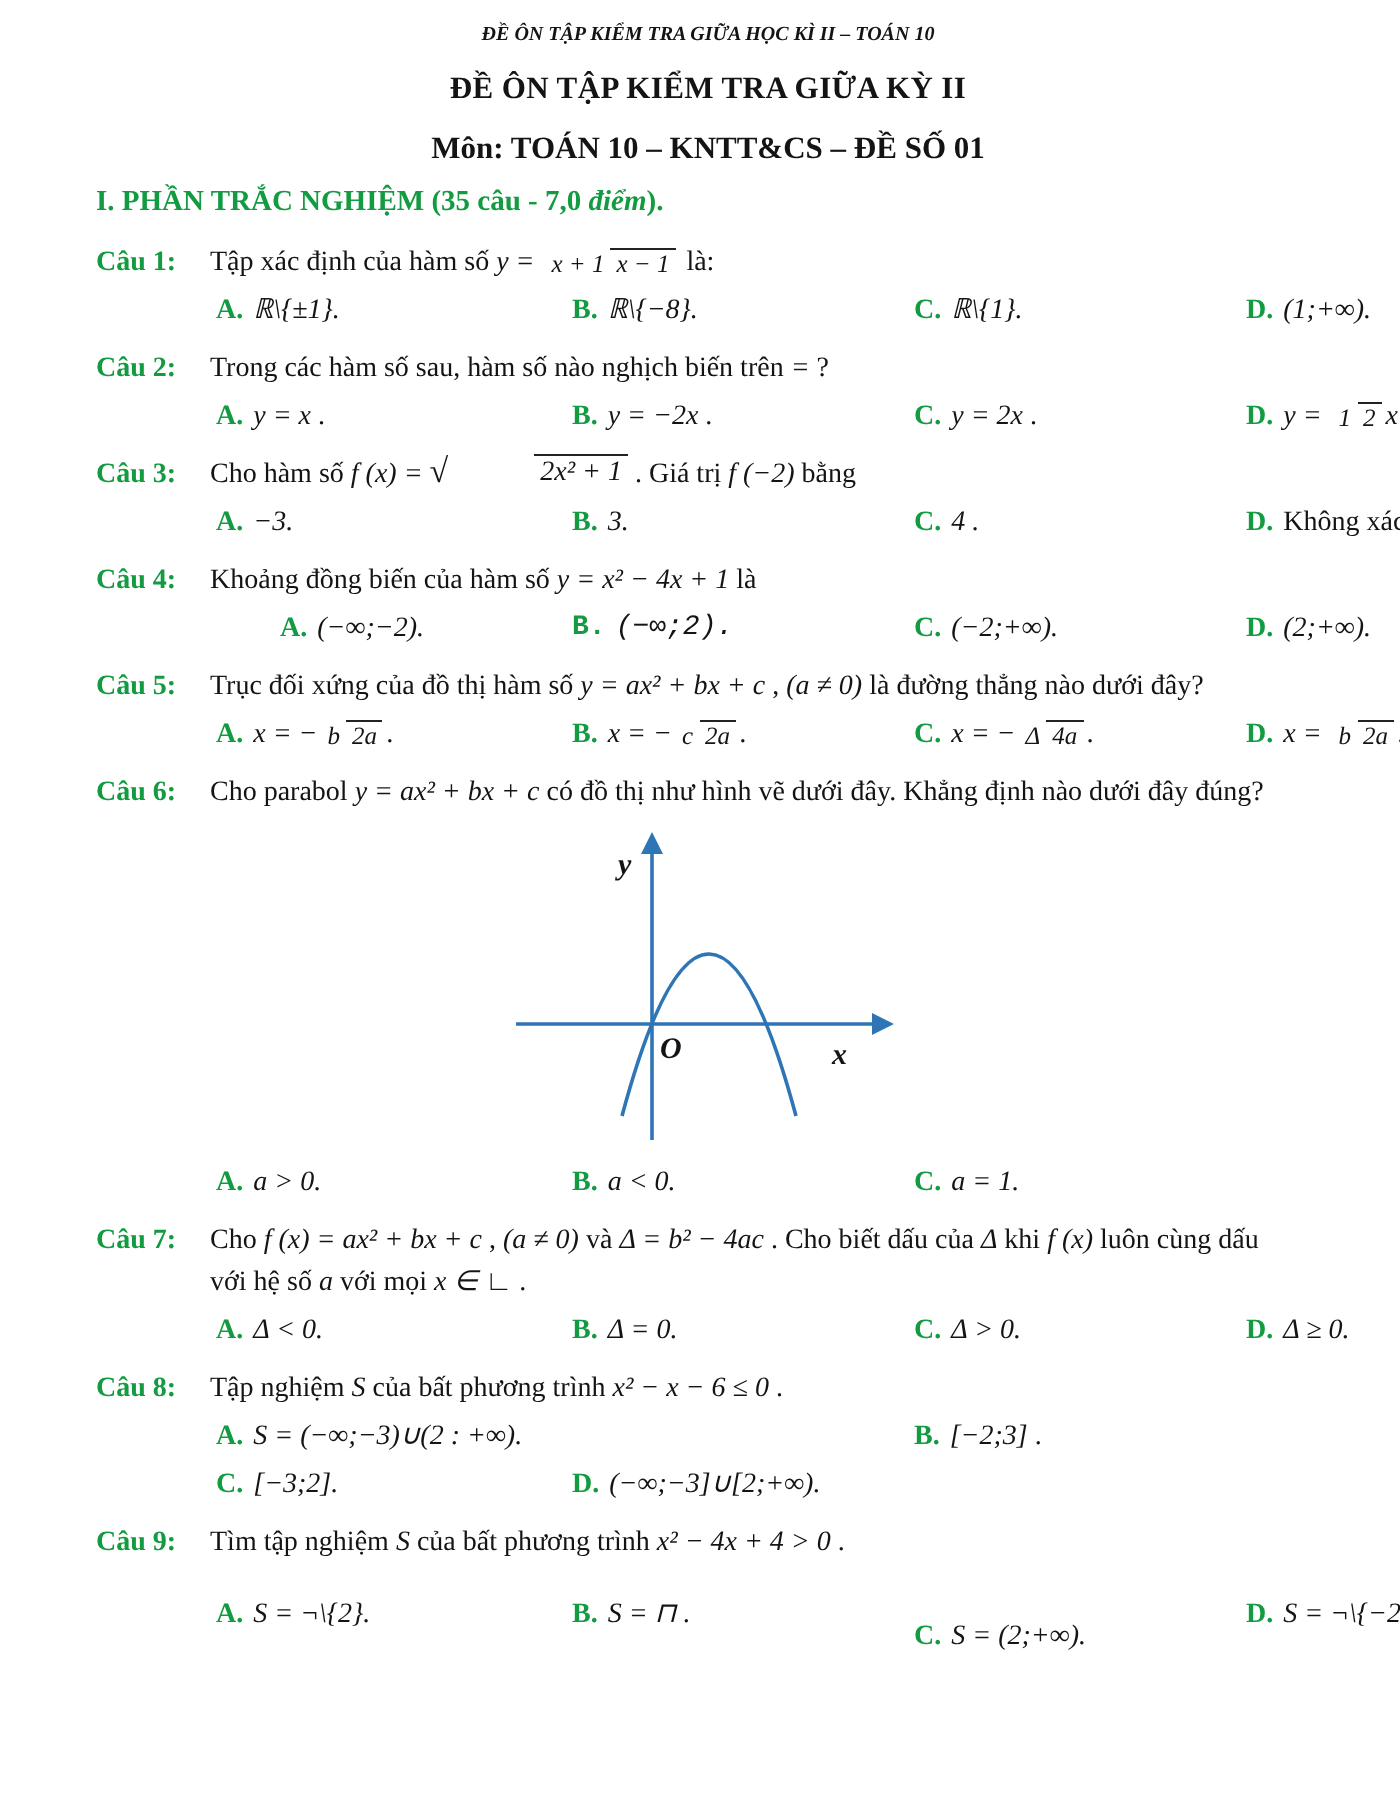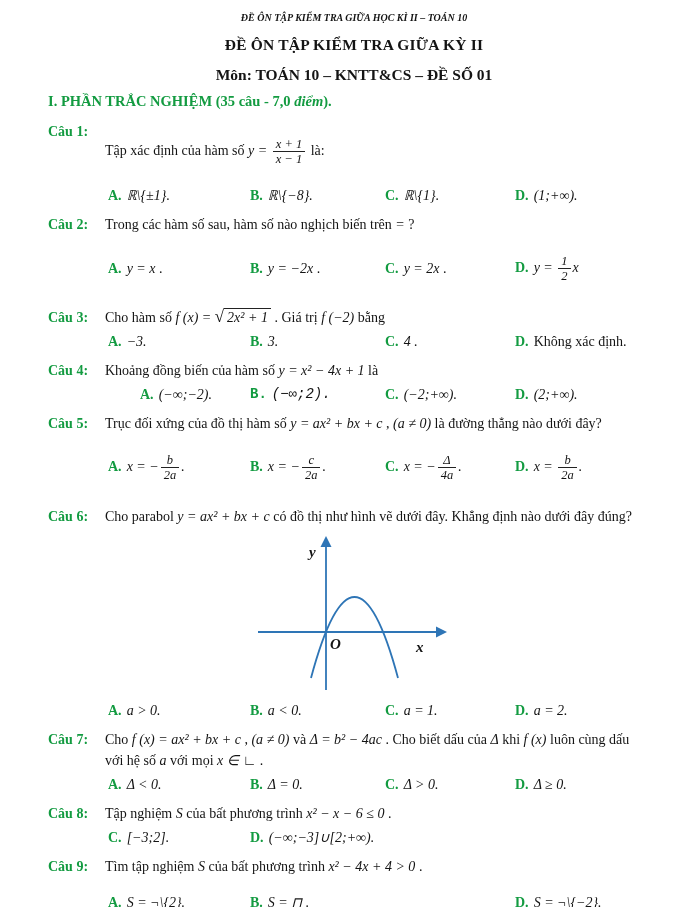--- a/index.html
+++ b/index.html
@@ -15,30 +15,30 @@
   .time{text-align:center;font-size:13.5px;margin-bottom:12px;}
   .it{font-style:italic;}
   .section{color:var(--green);font-weight:bold;font-size:14.5px;margin-bottom:11px;}
   .q{margin-bottom:8px;}
   .qhead{display:flex;align-items:flex-start;}
   .qlabel{flex:0 0 57px;color:var(--green);font-weight:bold;font-size:14px;line-height:1.5;}
   .stem{flex:1;font-size:14px;line-height:1.5;}
   .stemline{min-height:20px;}
   .m{font-style:italic;}
   .optrow{display:grid;grid-template-columns:142px 135px 130px 1fr;margin-left:60px;margin-top:3px;
-          font-size:14px;align-items:center;line-height:1.5;}
+          font-size:14px;align-items:center;line-height:1.5;gap:36px;}
   .opt{white-space:nowrap;}
   .key{color:var(--green);font-weight:bold;margin-right:5px;font-style:normal;}
-  .frac{display:inline-flex;flex-direction:column;align-items:center;vertical-align:middle;
-        line-height:1.12;font-size:12.5px;font-style:italic;margin:16px 2px;text-align:center;}
+  .frac{display:inline-flex;flex-direction:row;align-items:center;vertical-align:middle;
+        line-height:1.12;font-size:12.5px;font-style:italic;margin:0 2px;text-align:center;}
   .frac .num{padding:0 3px;}
   .frac .den{border-top:1.2px solid #222;padding:0 3px;}
   .sqrt{display:inline-flex;align-items:flex-start;font-style:italic;}
   .sqrt .rad{font-style:normal;font-size:17px;line-height:1.1;}
-  .sqrt .radicand{border-top:1.3px solid #222;padding:0 3px;line-height:1.3;}
+  .sqrt .radicand{border-top:1.3px solid #222;padding:0 3px;line-height:1.3;margin-left:43px;}
   .figwrap{margin:6px 0 2px 202px;}
   .axlbl{font-family:"Liberation Serif",serif;font-style:italic;font-weight:bold;font-size:15px;fill:#141414;}
 </style>
 </head>
 <body>
 
 <div class="page">
   <div class="running">ĐỀ ÔN TẬP KIỂM TRA GIỮA HỌC KÌ II –  TOÁN  10</div>
   <div class="t1">ĐỀ ÔN TẬP KIỂM TRA GIỮA KỲ II</div>
   <div class="t2">Môn: TOÁN 10 – KNTT&amp;CS – ĐỀ SỐ 01</div>
@@ -149,21 +149,20 @@
     <polygon class="ah" points="70.5,14 76,3 81.5,14" fill="#2E75B6"></polygon>
     <path class="ax" d="M 61 145 Q 104.5 -17 148 145" fill="none" stroke="#2E75B6" stroke-width="1.8"></path>
     <text class="axlbl" x="59" y="24">y</text>
     <text class="axlbl" x="166" y="119">x</text>
     <text class="axlbl" x="80" y="116">O</text>
   </svg></div>
         <div class="optrow">
           <span class="opt" style="grid-column: 1;"><b class="key">A.</b><span class="m">a &gt; 0.</span></span>
           <span class="opt" style="grid-column: 2;"><b class="key">B.</b><span class="m">a &lt; 0.</span></span>
           <span class="opt" style="grid-column: 3;"><b class="key">C.</b><span class="m">a = 1.</span></span>
-          <span class="opt" style="grid-column: 4;"><b class="key">D.</b><span class="m">a = 2.</span></span>
         </div>
       </div>
       <div class="q">
         <div class="qhead">
           <span class="qlabel">Câu 7:</span>
           <div class="stem">
             <div class="stemline"><span class="t">Cho </span><span class="m">f (x) = ax² + bx + c</span><span class="t"> , </span><span class="m">(a ≠ 0)</span><span class="t"> và </span><span class="m">Δ = b² − 4ac</span><span class="t"> . Cho biết dấu của </span><span class="m">Δ</span><span class="t"> khi </span><span class="m">f (x)</span><span class="t"> luôn cùng dấu</span></div>
             <div class="stemline"><span class="t">với hệ số </span><span class="m">a</span><span class="t"> với mọi </span><span class="m">x ∈ ∟</span><span class="t"> .</span></div>
           </div>
         </div>
@@ -175,20 +174,24 @@
         </div>
       </div>
       <div class="q">
         <div class="qhead">
           <span class="qlabel">Câu 8:</span>
           <div class="stem">
             <div class="stemline"><span class="t">Tập nghiệm </span><span class="m">S</span><span class="t"> của bất phương trình </span><span class="m">x² − x − 6 ≤ 0</span><span class="t"> .</span></div>
           </div>
         </div>
         <div class="optrow">
+          <span class="opt" style="grid-column: 1 / span 2;"><b class="key">A.</b><span class="m">S = (−∞;−3)∪(2 : +∞).</span></span>
+          <span class="opt" style="grid-column: 3 / span 2;"><b class="key">B.</b><span class="m">[−2;3]</span><span class="t"> .</span></span>
+        </div>
+        <div class="optrow">
           <span class="opt" style="grid-column: 1;"><b class="key">C.</b><span class="m">[−3;2].</span></span>
           <span class="opt" style="grid-column: 2 / span 3;"><b class="key">D.</b><span class="m">(−∞;−3]∪[2;+∞).</span></span>
         </div>
       </div>
       <div class="q">
         <div class="qhead">
           <span class="qlabel">Câu 9:</span>
           <div class="stem">
             <div class="stemline"><span class="t">Tìm tập nghiệm </span><span class="m">S</span><span class="t"> của bất phương trình </span><span class="m">x² − 4x + 4 &gt; 0</span><span class="t"> .</span></div>
           </div>

